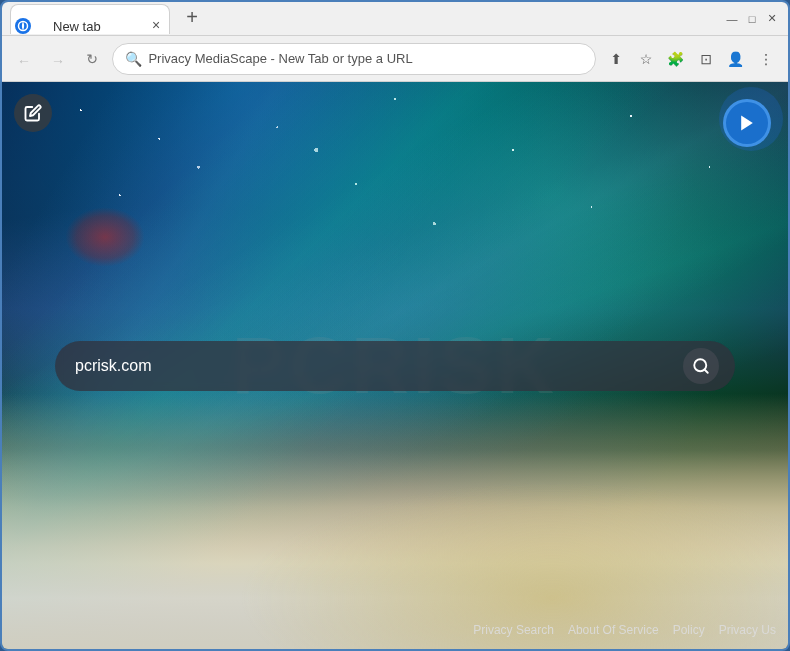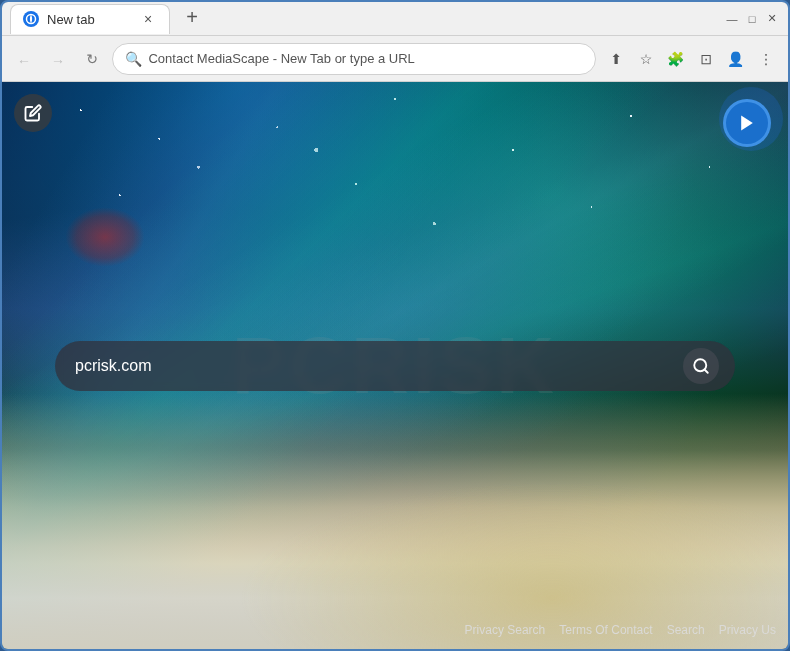--- a/index.html
+++ b/index.html
@@ -5,21 +5,21 @@
     * { margin: 0; padding: 0; box-sizing: border-box; }
     body { width: 790px; height: 651px; overflow: hidden; font-family: 'Segoe UI', Arial, sans-serif; background: #2d5a8e; }
 
     
     .browser-window { width: 790px; height: 651px; display: flex; flex-direction: column; border: 2px solid #4a7fba; border-radius: 8px; overflow: hidden; }
 
     
     .title-bar { background: #f0f0f0; height: 34px; display: flex; align-items: center; padding: 0 8px; gap: 4px; border-bottom: 1px solid #d0d0d0; }
     .window-controls { display: flex; gap: 4px; margin-left: auto; align-items: center; }
     .win-btn { width: 16px; height: 16px; display: flex; align-items: center; justify-content: center; cursor: pointer; font-size: 11px; color: #555; border-radius: 2px; }
-    .tab { background: white; height: 30px; min-width: 160px; max-width: 220px; display: flex; align-items: center; padding: 0 12px; gap: 8px; border-radius: 8px 8px 0 0; border: 1px solid #d0d0d0; border-bottom: none; font-size: 13px; color: #333; cursor: pointer; position: relative; }
+    .tab { background: white; height: 30px; min-width: 160px; max-width: 220px; display: flex; align-items: flex-end; padding: 0 4px; gap: 22px; border-radius: 8px 8px 0 0; border: 1px solid #d0d0d0; border-bottom: none; font-size: 13px; color: #333; cursor: pointer; position: relative; }
     .tab-favicon { width: 16px; height: 16px; border-radius: 50%; background: #1a73e8; display: flex; align-items: center; justify-content: center; }
     .tab-favicon svg { width: 12px; height: 12px; }
     .tab-close { margin-left: auto; width: 18px; height: 18px; display: flex; align-items: center; justify-content: center; border-radius: 50%; color: #555; font-size: 14px; }
     .new-tab-btn { width: 28px; height: 28px; display: flex; align-items: center; justify-content: center; border-radius: 50%; color: #555; font-size: 20px; cursor: pointer; margin-left: 4px; margin-bottom: 2px; }
 
     
     .address-bar { background: #f0f0f0; height: 46px; display: flex; align-items: center; padding: 0 8px; gap: 6px; border-bottom: 1px solid #d0d0d0; }
     .nav-btn { width: 28px; height: 28px; display: flex; align-items: center; justify-content: center; border-radius: 50%; color: #777; cursor: pointer; font-size: 14px; }
     .nav-btn.disabled { color: #c0c0c0; cursor: default; }
     .omnibox { flex: 1; height: 32px; background: white; border-radius: 16px; display: flex; align-items: center; padding: 0 12px; gap: 6px; border: 1px solid #d0d0d0; font-size: 13px; color: #333; }
@@ -217,21 +217,21 @@
       <div class="win-btn win-close">✕</div>
     </div>
   </div>
 
   <div class="address-bar">
     <div class="nav-btn disabled">←</div>
     <div class="nav-btn disabled">→</div>
     <div class="nav-btn">↻</div>
     <div class="omnibox">
       <span class="omnibox-icon">🔍</span>
-      <span class="omnibox-text">Contact MediaScape - New Tab or type a URL</span>
+      <span class="omnibox-text">Privacy MediaScape - New Tab or type a URL</span>
     </div>
     <div class="toolbar-icons">
       <div class="toolbar-icon">⬆</div>
       <div class="toolbar-icon">☆</div>
       <div class="toolbar-icon">🧩</div>
       <div class="toolbar-icon">⊡</div>
       <div class="toolbar-icon">👤</div>
       <div class="toolbar-icon">⋮</div>
     </div>
   </div>
@@ -268,18 +268,18 @@
           <svg width="18" height="18" viewBox="0 0 24 24" fill="none" stroke="white" stroke-width="2.5" stroke-linecap="round">
             <circle cx="11" cy="11" r="8"></circle>
             <line x1="21" y1="21" x2="16.65" y2="16.65"></line>
           </svg>
         </div>
       </div>
     </div>
 
     <div class="footer">
       <a>Privacy Search</a>
-      <a>Terms Of Contact</a>
-      <a>Search</a>
+      <a>About Of Service</a>
+      <a>Policy</a>
       <a>Privacy Us</a>
     </div>
   </div>
 </div>
 
 </body></html>

